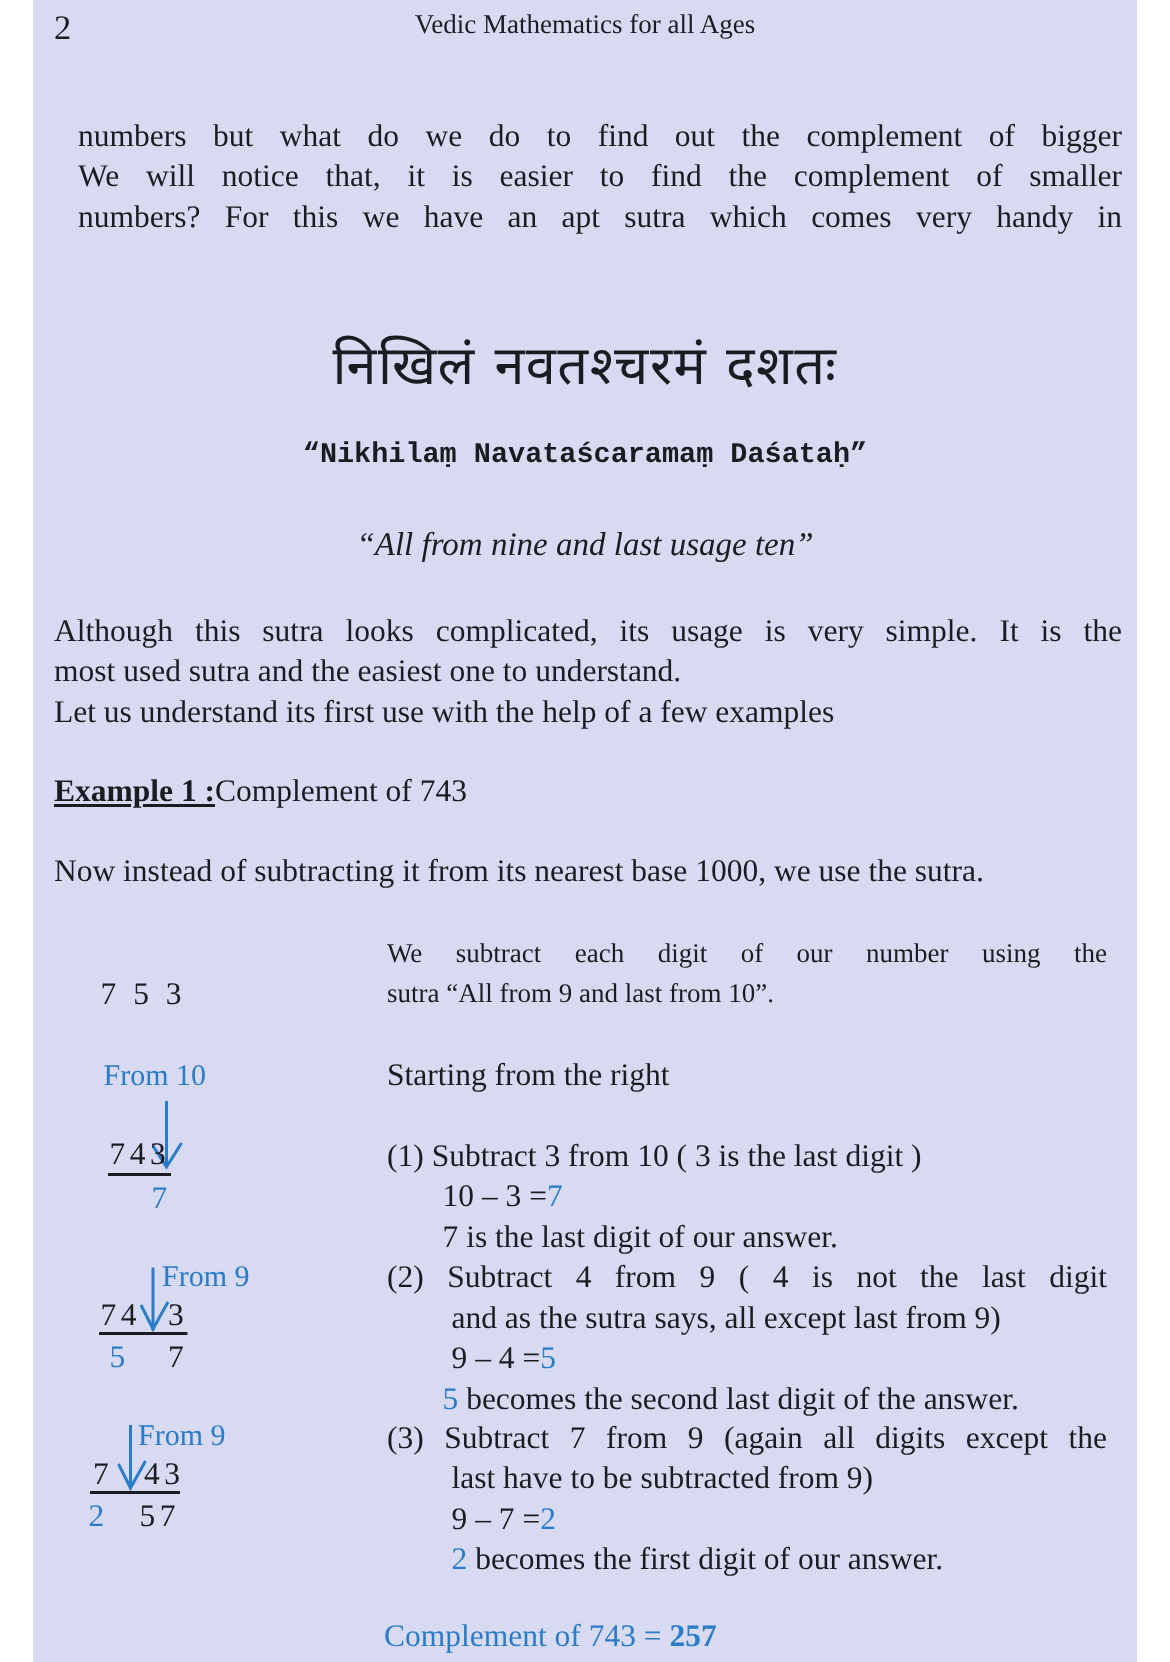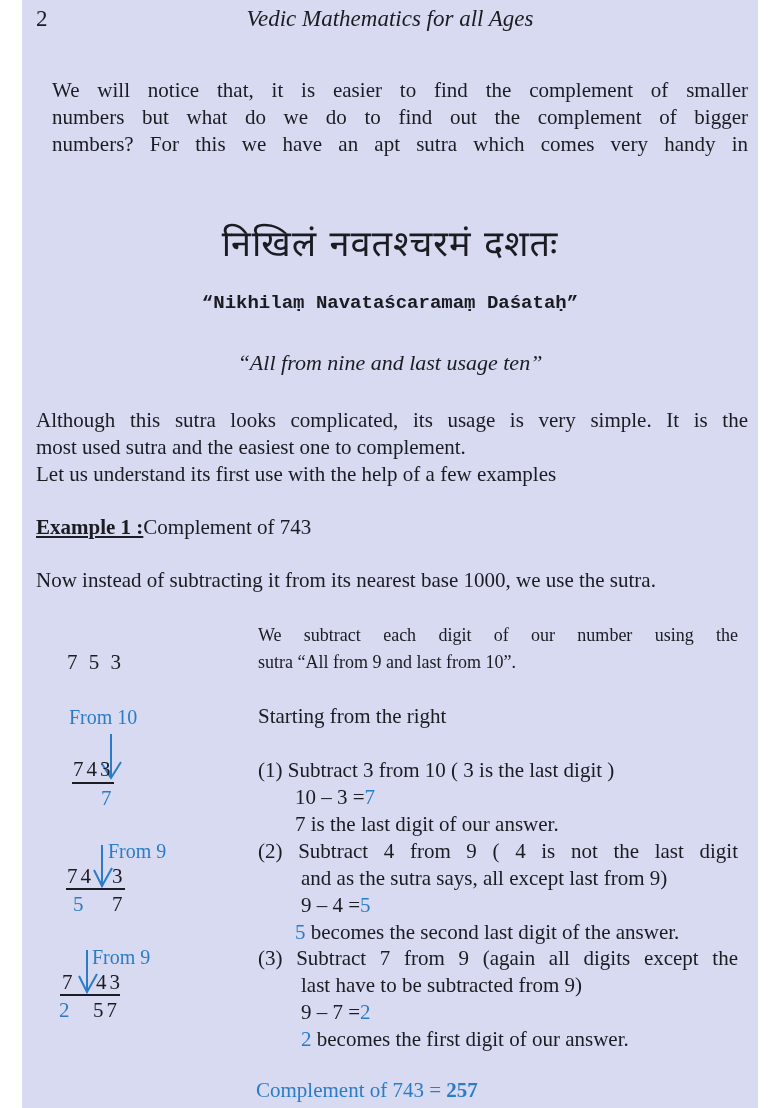--- a/index.html
+++ b/index.html
@@ -6,21 +6,21 @@
   body {
     width: 780px; height: 1108px; background: #ffffff; position: relative; overflow: hidden;
     font-family: "Liberation Serif", "DejaVu Serif", serif; color: #1b1b22;
   }
   .page {
     position: absolute; left: 22px; top: 0; width: 736px; height: 1108px;
     background: #d7daf0;
   }
   .abs { position: absolute; white-space: nowrap; }
   .page-num { left: 14px; top: 6px; font-size: 23px; }
-  .running-head { left: 0; width: 736px; text-align: center; top: 6px; font-size: 23px; font-style: italic; }
+  .running-head { left: 0; width: 736px; text-align: center; top: 6px; font-size: 18px; }
   .para { font-size: 21px; line-height: 27px; }
   .intro { left: 14px; top: 77px; width: 712px; white-space: normal; text-align: justify; text-indent: 16px; }
   .intro .ln { display: block; text-align: justify; text-align-last: justify; }
   .intro .ln.last { text-align-last: left; }
   .sanskrit { left: 0; width: 736px; text-align: center; top: 218px; font-size: 36px; font-family: "DejaVu Sans", sans-serif; letter-spacing: 1px; }
   .translit { left: 0; width: 736px; text-align: center; top: 292px; font-size: 19px; font-weight: bold; font-family: "Liberation Mono", "DejaVu Sans Mono", monospace; }
   .translation { left: 0; width: 736px; text-align: center; top: 350px; font-size: 22px; font-style: italic; }
   .usage { left: 14px; top: 407px; width: 712px; white-space: normal; }
   .usage .ln { display: block; }
   .usage .ln.j { text-align: justify; text-align-last: justify; }
@@ -41,32 +41,32 @@
 </style>
 </head>
 <body>
 
 <div class="page">
 
   <div class="abs page-num">2</div>
   <div class="abs running-head">Vedic Mathematics for all Ages</div>
 
   <div class="abs para intro">
+    <span class="ln">numbers but what do we do to find out the complement of bigger</span>
     <span class="ln">We will notice that, it is easier to find the complement of smaller</span>
-    <span class="ln">numbers but what do we do to find out the complement of bigger</span>
     <span class="ln">numbers? For this we have an apt sutra which comes very handy in</span>
   </div>
 
   <div class="abs translit">“Nikhilaṃ Navataścaramaṃ Daśataḥ”</div>
   <div class="abs sanskrit">निखिलं नवतश्चरमं दशतः</div>
   <div class="abs translation">“All from nine and last usage ten”</div>
 
   <div class="abs para usage">
     <span class="ln j">Although this sutra looks complicated, its usage is very simple. It is the</span>
-    <span class="ln">most used sutra and the easiest one to complement.</span>
+    <span class="ln">most used sutra and the easiest one to understand.</span>
     <span class="ln">Let us understand its first use with the help of a few examples</span>
   </div>
 
   <div class="abs example-line">
     <span class="lbl">Example 1 :</span><span>Complement of 743</span>
   </div>
   <div class="abs instead">Now instead of subtracting it from its nearest base 1000, we use the sutra.</div>
 
   <div class="abs num-big" style="left:45px; top:650px;">7 5 3</div>
 

